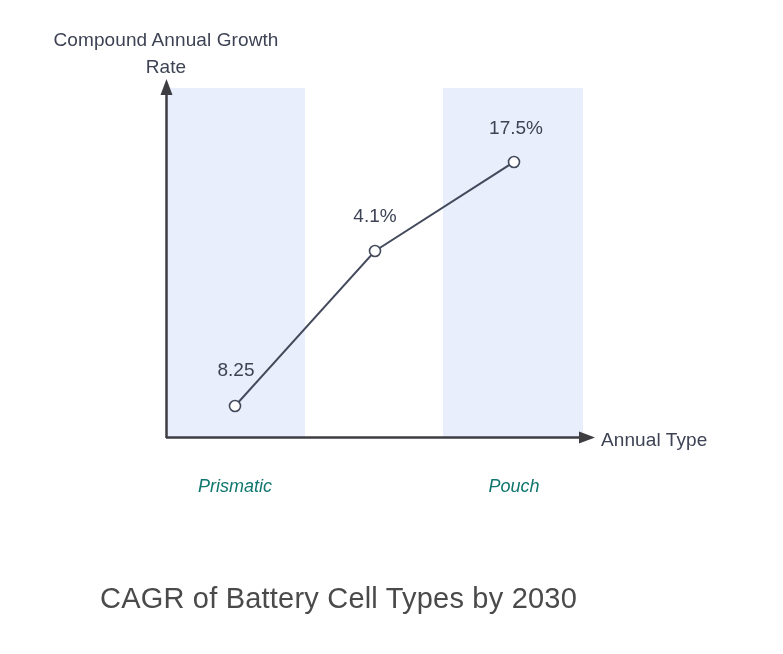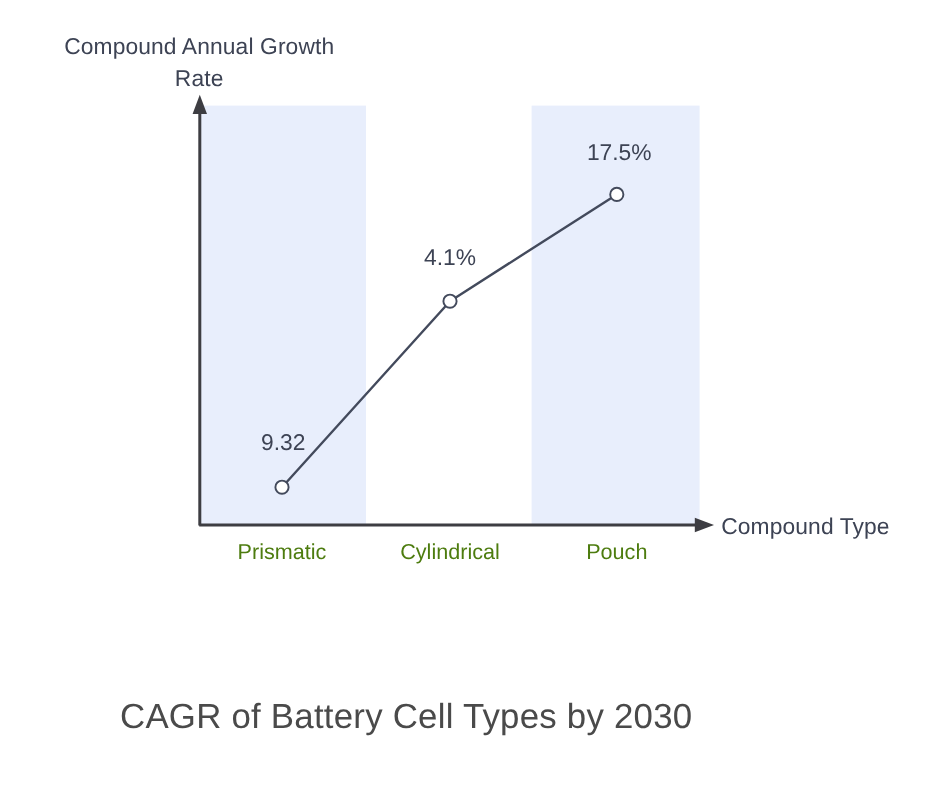--- a/index.html
+++ b/index.html
@@ -43,27 +43,28 @@
     font-size: 19px;
     line-height: 26px;
     color: #3d4354;
     letter-spacing: 0.1px;
     white-space: nowrap;
   }
 
   
   .cat-label {
     position: absolute;
-    top: 447px;
+    top: 473px;
     font-size: 18px;
     line-height: 26px;
-    color: #4d7c0f;
+    color: #0f766e;
     text-align: center;
     white-space: nowrap;
     transform: translateX(-50%);
+    font-style: italic;
   }
 
   
   .value-label {
     position: absolute;
     font-size: 19px;
     line-height: 24px;
     font-weight: 500;
     color: #3d4354;
     white-space: nowrap;
@@ -111,25 +112,24 @@
     <line x1="166" y1="437.5" x2="583" y2="437.5" stroke="#3d3d42" stroke-width="2.5"></line>
     <polygon points="595,437.5 579,431.5 579,443.5" fill="#3d3d42"></polygon>
 
     <polyline id="data-line" points="235,406 375,251 514,162" fill="none" stroke="#434a5c" stroke-width="2" stroke-linejoin="round" stroke-linecap="round"></polyline>
 
     <circle cx="235" cy="406" r="5.5" fill="#ffffff" stroke="#434a5c" stroke-width="1.6"></circle>
     <circle cx="375" cy="251" r="5.5" fill="#ffffff" stroke="#434a5c" stroke-width="1.6"></circle>
     <circle cx="514" cy="162" r="5.5" fill="#ffffff" stroke="#434a5c" stroke-width="1.6"></circle>
   </svg>
 
-  <div class="value-label" style="left:236px; top:358px;">9.32</div>
+  <div class="value-label" style="left:236px; top:358px;">8.25</div>
   <div class="value-label" style="left:375px; top:204px;">4.1%</div>
   <div class="value-label" style="left:516px; top:116px;">17.5%</div>
 
   <div class="cat-label" style="left:235px;">Prismatic</div>
-  <div class="cat-label" style="left:375px;">Cylindrical</div>
   <div class="cat-label" style="left:514px;">Pouch</div>
 
-  <div class="x-axis-title">Compound Type</div>
+  <div class="x-axis-title">Annual Type</div>
 
   <div class="chart-title">CAGR of Battery Cell Types by 2030</div>
 
 </div>
 
 </body></html>

